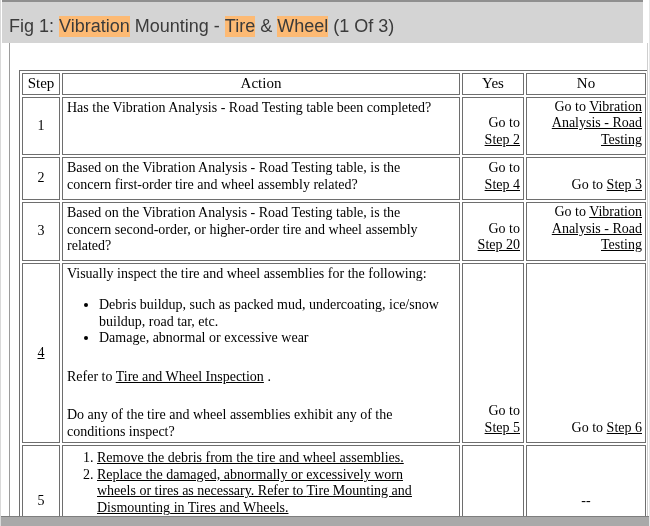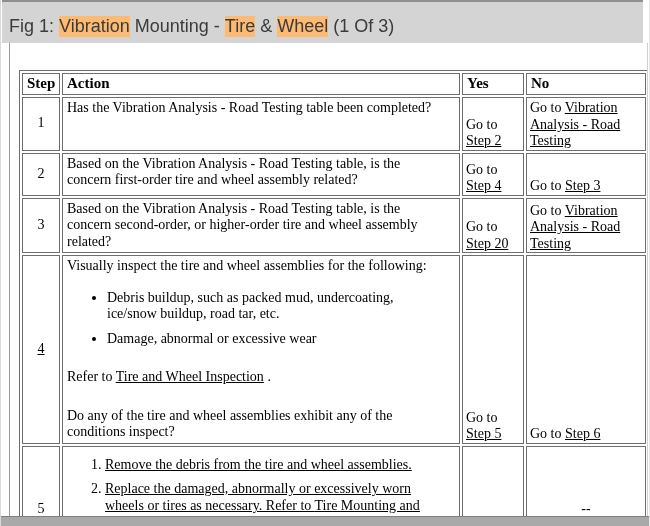--- a/index.html
+++ b/index.html
@@ -46,31 +46,31 @@
     border-spacing: 2px;
     border: 1px solid #6e6e6e;
     background: #ffffff;
     font-family: "Liberation Serif", serif;
     font-size: 14px;
     line-height: 1.18;
     color: #000000;
   }
   table.decision th, table.decision td { border: 1px solid #6e6e6e; }
 
-  th { font-weight: bold; text-align: left; vertical-align: middle; font-size: 15px; padding: 1px 4px; }
+  th { font-weight: normal; text-align: center; vertical-align: middle; font-size: 15px; padding: 1px 4px; }
   td.step { text-align: center; vertical-align: middle; padding: 1px 2px; }
   td.action { text-align: left; vertical-align: top; padding: 2px 16px 2px 4px; }
-  td.yn { text-align: left; vertical-align: bottom; padding: 1px 3px 0 3px; }
+  td.yn { text-align: right; vertical-align: bottom; padding: 1px 3px 6px 3px; }
   td.yn-mid { text-align: center; vertical-align: middle; padding: 1px 3px; }
 
   .para { margin: 0; }
   .gap { margin-top: 22px; }
   ul.blist { margin: 15px 0 0 0; padding-left: 32px; list-style-type: disc; }
   ol.nlist { margin: 2px 0 0 0; padding-left: 30px; text-decoration: underline; }
-  ul.blist li, ol.nlist li { margin: 8px; }
+  ul.blist li, ol.nlist li { margin: 0; }
 
   .lnk { color: #000000; text-decoration: underline; cursor: pointer; }
 </style>
 </head>
 <body>
 
 <div class="window">
 
   <div class="titlebar">
     <span>Fig 1: </span><span class="hl">Vibration</span><span> Mounting - </span><span class="hl">Tire</span><span> &amp; </span><span class="hl">Wheel</span><span> (1 Of 3)</span>

